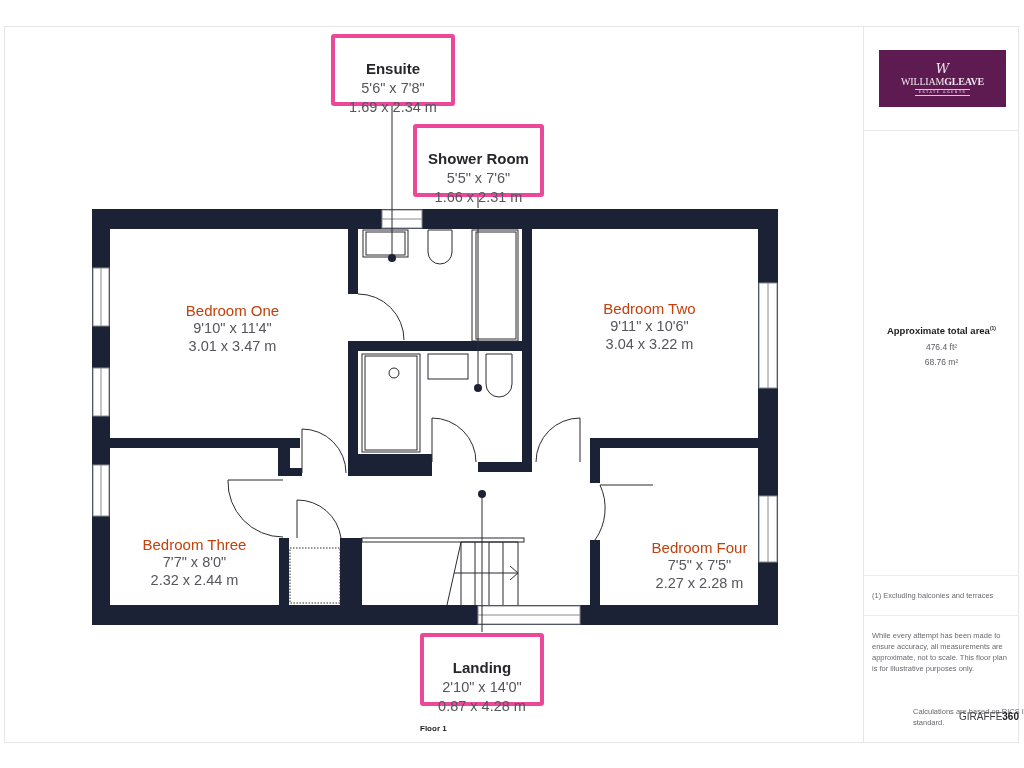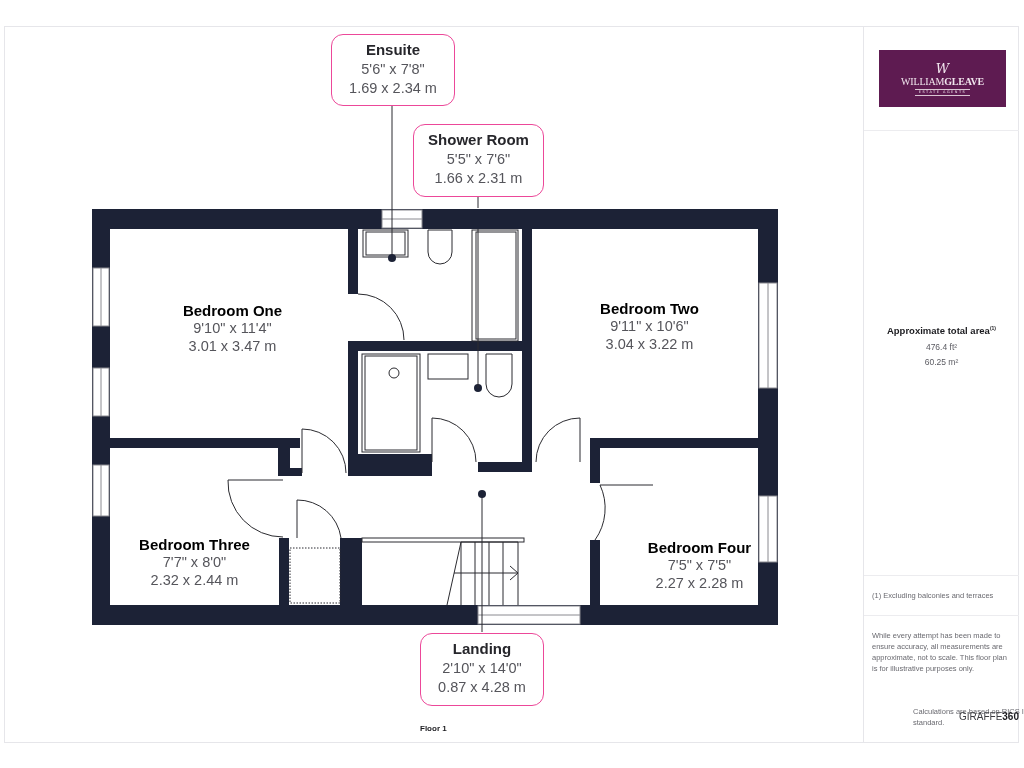--- a/index.html
+++ b/index.html
@@ -14,23 +14,23 @@
   .sb-div { position:absolute; left:864px; width:155px; height:1px; background:#ececef; }
   .area-title { position:absolute; left:864px; width:155px; top:325px; text-align:center; font-family:"Liberation Sans", sans-serif; font-weight:700; font-size:9.5px; color:#1b1b1f; }
   .area-title sup { font-size:5px; }
   .area-val { position:absolute; left:864px; width:155px; text-align:center; font-family:"Liberation Sans", sans-serif; font-size:8.5px; color:#5b5b62; }
   .small { position:absolute; left:872px; width:139px; text-align:left; font-family:"Liberation Sans", sans-serif; font-size:7.5px; line-height:11px; color:#6a6a70; }
   .giraffe { position:absolute; left:864px; width:155px; top:711px; text-align:right; font-family:"Liberation Sans", sans-serif; font-size:10px; color:#3b3b40; }
   .giraffe b { color:#1b1b1f; }
   .floor-label { position:absolute; left:420px; top:724px; font-family:"Liberation Sans", sans-serif; font-weight:700; font-size:8px; color:#1b1b1f; }
   svg.plan { position:absolute; left:0; top:0; }
   .lbl { position:absolute; text-align:center; font-family:"Liberation Sans", sans-serif; line-height:1; }
-  .lbl .t { font-weight:700; font-size:15px; color:#000000; display:block; }
+  .lbl .t { font-weight:400; font-size:15px; color:#c2410c; display:block; }
   .lbl .d { font-size:14.5px; color:#55555b; display:block; margin-top:3px; }
-  .box { position:absolute; border:1px solid #ec4899; border-radius:12px; background:#fff; box-sizing:border-box; text-align:center; font-family:"Liberation Sans", sans-serif; padding-top:6px; }
+  .box { position:absolute; border:4px solid #ec4899; border-radius:3px; background:#fff; box-sizing:border-box; text-align:center; font-family:"Liberation Sans", sans-serif; padding-top:22px; }
   .box .t { font-weight:700; font-size:15px; color:#26262b; display:block; }
   .box .d { font-size:14.5px; color:#55555b; display:block; margin-top:3px; }
 </style>
 </head>
 <body>
 
 <div class="frame"></div>
 
 <svg class="plan" width="1024" height="768" viewBox="0 0 1024 768">
   <g fill="#1c2236">
@@ -176,19 +176,19 @@
 
 <div class="sidebar"></div>
 <div class="logo">
   <span class="mark">W</span>
   <span class="name"><span>WILLIAM</span><b>GLEAVE</b></span>
   <span class="sub">ESTATE AGENTS</span>
 </div>
 <div class="sb-div" style="top:130px;"></div>
 <div class="area-title"><span>Approximate total area</span><sup>(1)</sup></div>
 <div class="area-val" style="top:342px;">476.4 ft²</div>
-<div class="area-val" style="top:357px;">60.25 m²</div>
+<div class="area-val" style="top:357px;">68.76 m²</div>
 <div class="sb-div" style="top:575px;"></div>
 <div class="small" style="top:590px;">(1) Excluding balconies and terraces</div>
 <div class="sb-div" style="top:615px;"></div>
 <div class="small" style="top:630px;">While every attempt has been made to ensure accuracy, all measurements are approximate, not to scale. This floor plan is for illustrative purposes only.</div>
 <div class="small" style="top:706px;margin-left:41px;">Calculations are based on RICS IPMS 3C standard.</div>
 <div class="giraffe"><span>GIRAFFE</span><b>360</b></div>
 
 </body></html>

